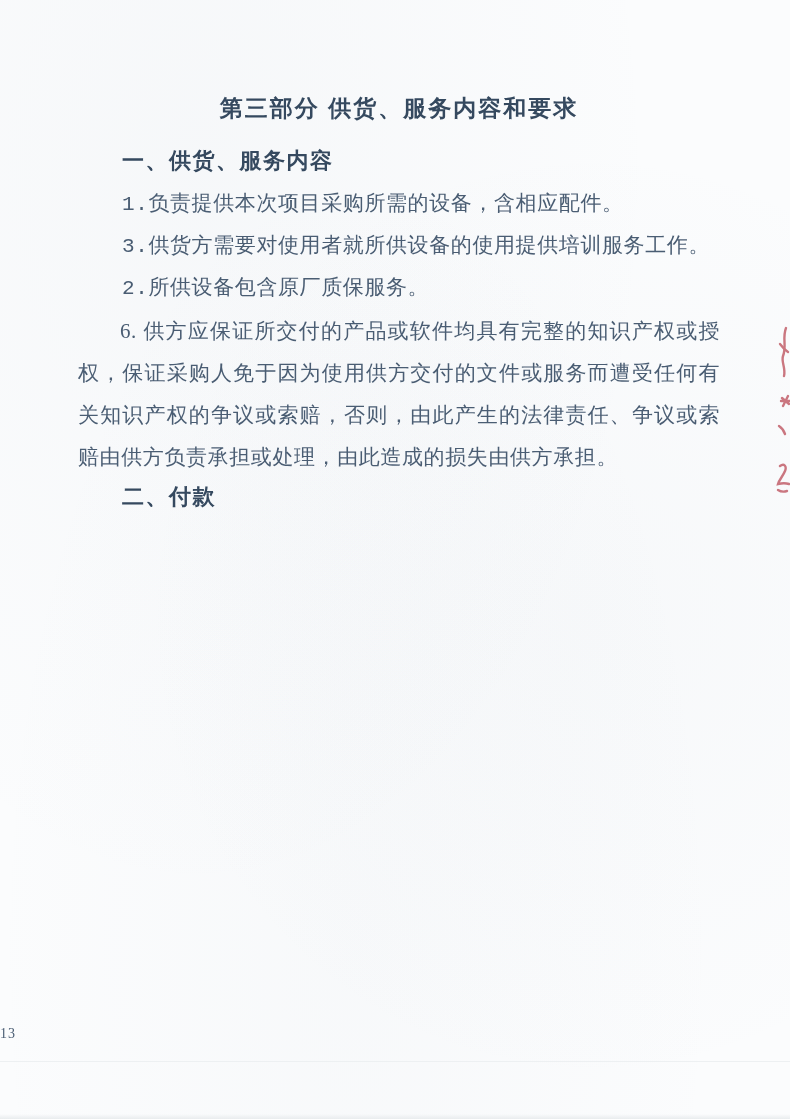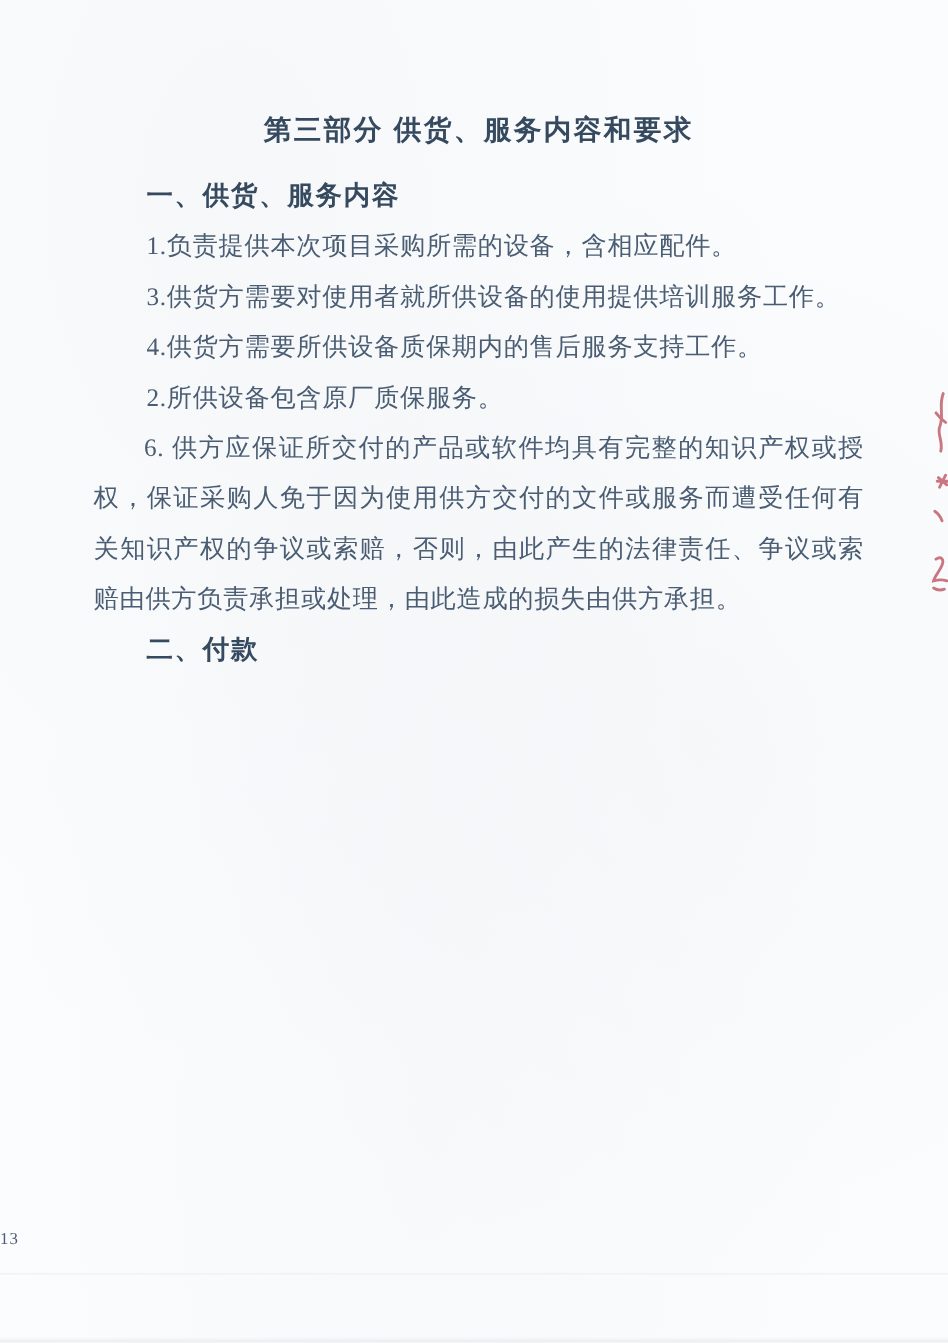--- a/index.html
+++ b/index.html
@@ -32,32 +32,33 @@
     text-align: center;
     font-family: "Liberation Sans", "DejaVu Sans", sans-serif;
     font-weight: 700;
     font-size: 23px;
     line-height: 40px;
     letter-spacing: 2px;
     color: #35495f;
     margin-bottom: 14px;
   }
   .sec-heading {
-    font-family: Liberation Serif, serif;
+    font-family: Liberation Mono, monospace;
     font-weight: 700;
     font-size: 22px;
     line-height: 42px;
     letter-spacing: 1.5px;
     color: #35495f;
     padding-left: 44px;
   }
   .item-line {
     line-height: 42px;
     padding-left: 44px;
     white-space: nowrap;
+    font-family: Liberation Mono, monospace;
   }
   .para {
     line-height: 42px;
     text-align: justify;
     text-indent: 2em;
   }
   .page-number {
     position: absolute;
     left: 0;
     right: 0;
@@ -97,21 +98,20 @@
 <div class="page">
 
   <div class="content">
 
     <div class="doc-title">第三部分 供货、服务内容和要求</div>
 
     <div class="sec-heading">一、供货、服务内容</div>
 
     <div class="item-line">1.负责提供本次项目采购所需的设备，含相应配件。</div>
     <div class="item-line">3.供货方需要对使用者就所供设备的使用提供培训服务工作。</div>
-    <div class="item-line">4.供货方需要所供设备质保期内的售后服务支持工作。</div>
     <div class="item-line">2.所供设备包含原厂质保服务。</div>
 
     <div class="para">6. 供方应保证所交付的产品或软件均具有完整的知识产权或授权，保证采购人免于因为使用供方交付的文件或服务而遭受任何有关知识产权的争议或索赔，否则，由此产生的法律责任、争议或索赔由供方负责承担或处理，由此造成的损失由供方承担。</div>
 
     <div class="sec-heading">二、付款</div>
 
 
   </div>
 
   <svg class="red-marks" viewBox="0 0 26 200">

